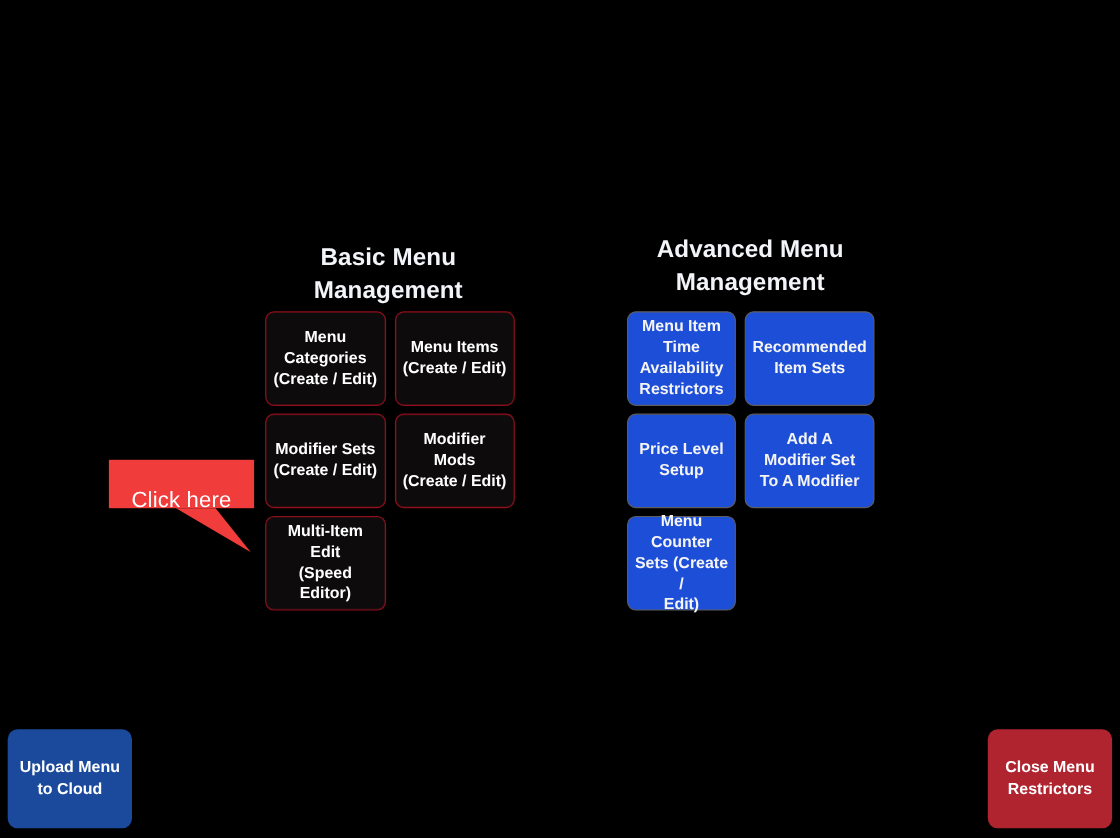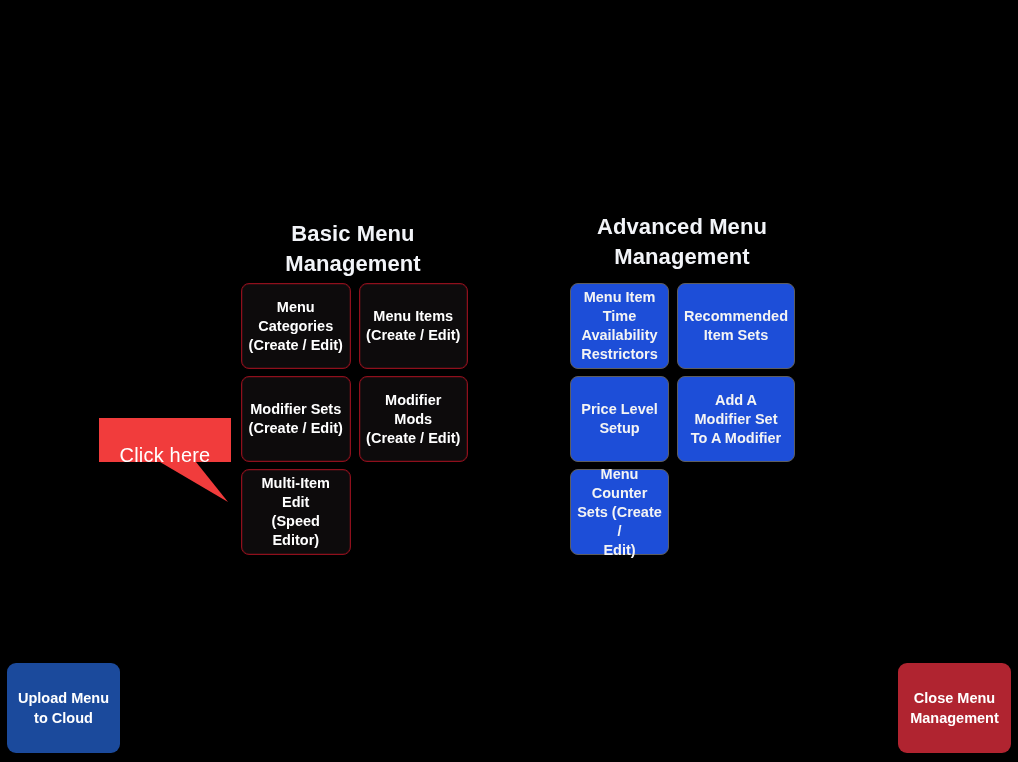--- a/index.html
+++ b/index.html
@@ -210,14 +210,14 @@
   <div class="callout-label">Click here</div>
 </div>
 
 <div class="corner-btn" id="upload-menu-to-cloud-button">
   <span>Upload Menu
 to Cloud</span>
 </div>
 
 <div class="corner-btn" id="close-menu-management-button">
   <span>Close Menu
-Management</span>
+Restrictors</span>
 </div>
 
 </body></html>

